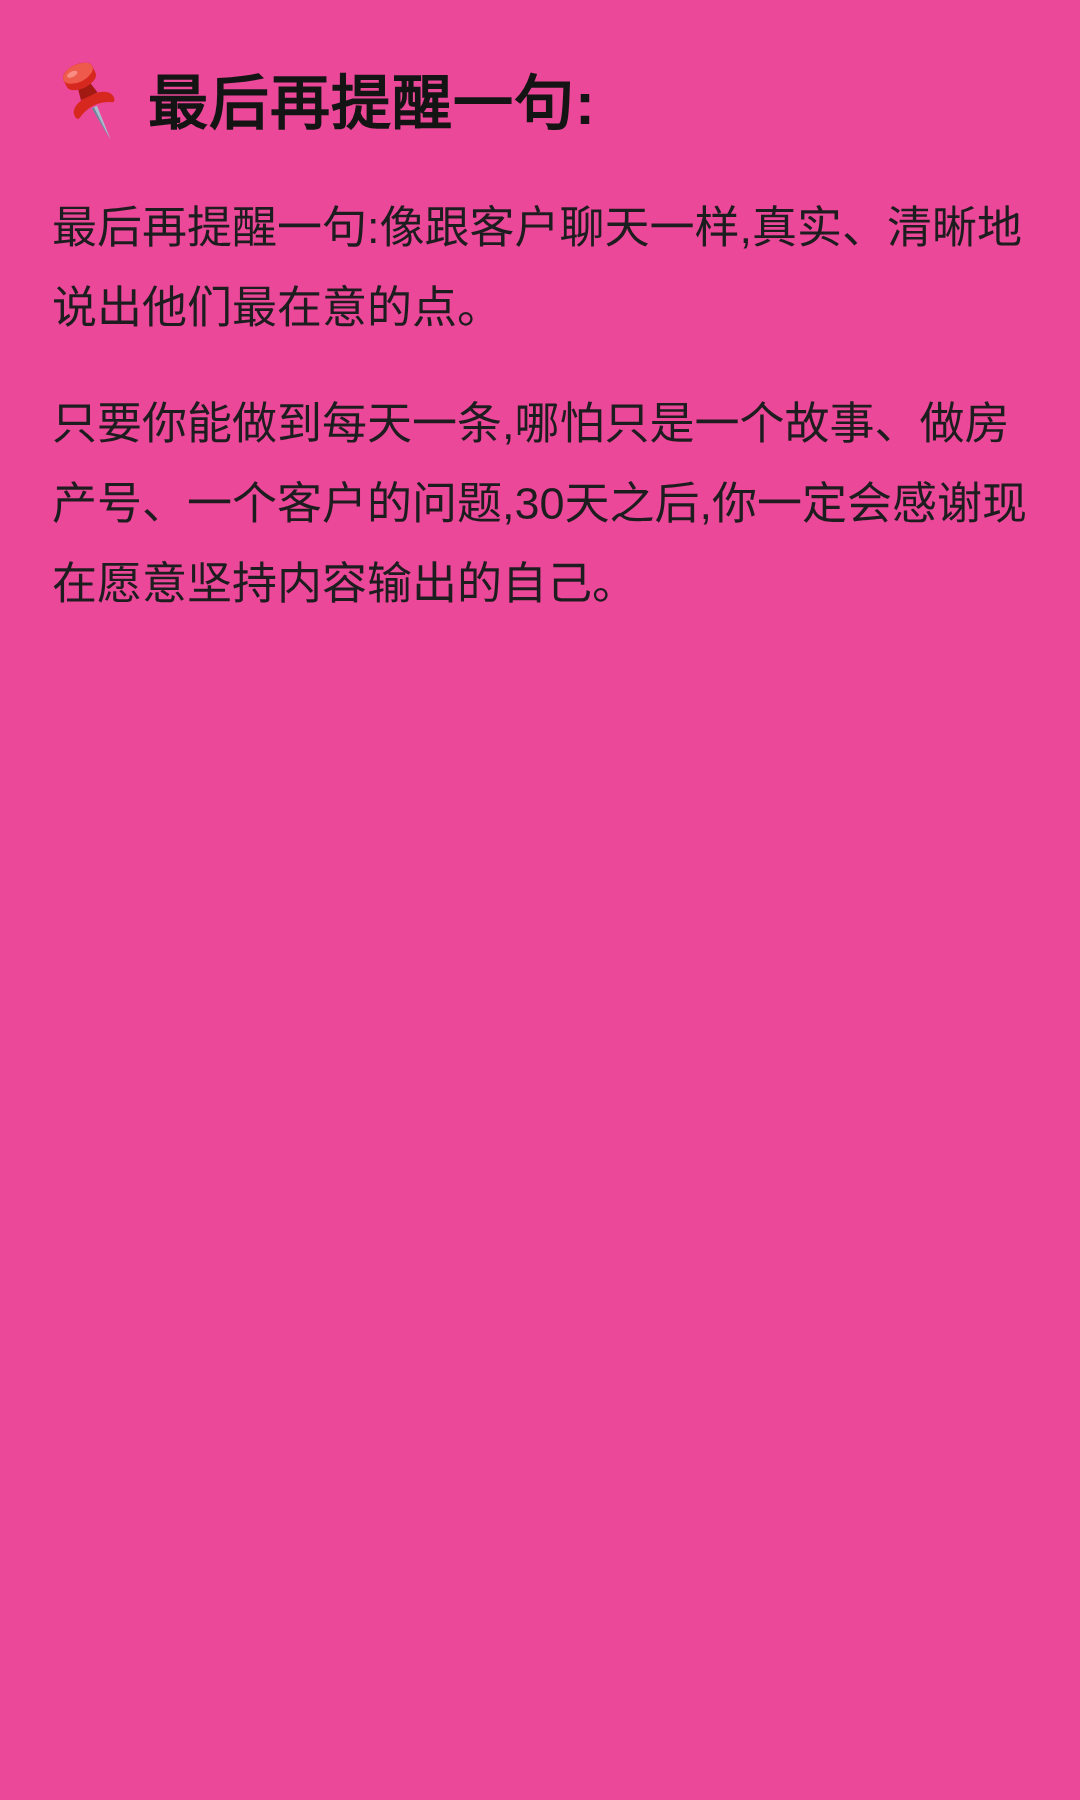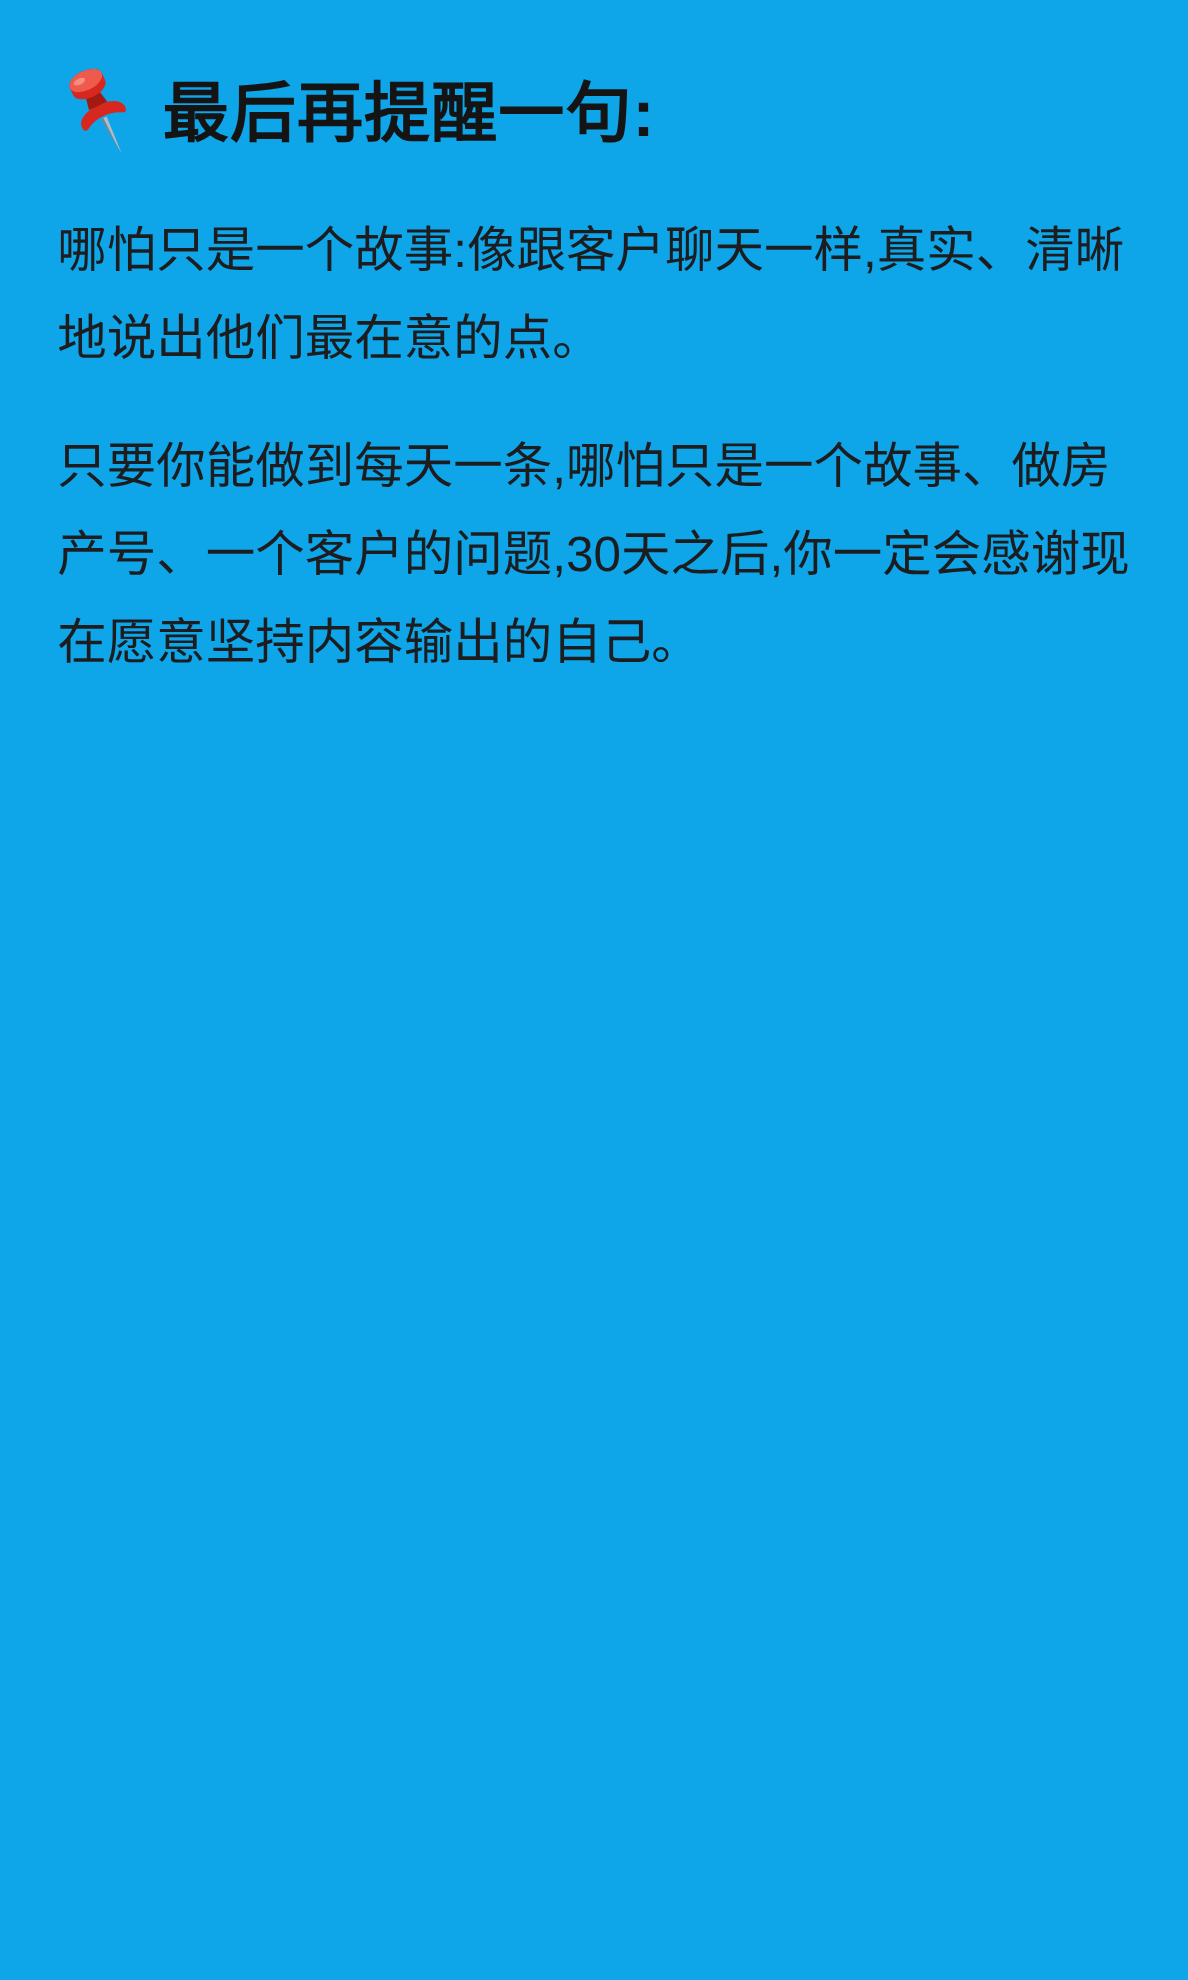--- a/index.html
+++ b/index.html
@@ -7,21 +7,21 @@
   html, body {
     width: 1080px;
     height: 1800px;
     background: #ffffff;
     font-family: "Liberation Sans", sans-serif;
     overflow: hidden;
   }
   .page {
     width: 1080px;
     height: 1800px;
-    background: #0ea5e9;
+    background: #ec4899;
     padding: 56px 36px 0 52px;
   }
   .heading {
     display: flex;
     align-items: center;
     gap: 16px;
     height: 96px;
   }
   .pin-icon {
     width: 80px;
@@ -70,17 +70,17 @@
 
         <ellipse cx="50" cy="15" rx="20" ry="11" fill="#ee5a4b"></ellipse>
 
         <ellipse cx="43" cy="13" rx="7" ry="3.5" fill="#f8948a" opacity="0.9"></ellipse>
       </g>
     </svg>
     <span class="heading-text">最后再提醒一句:</span>
   </div>
 
   <div class="body-text">
-    <p>哪怕只是一个故事:像跟客户聊天一样,真实、清晰地说出他们最在意的点。</p>
+    <p>最后再提醒一句:像跟客户聊天一样,真实、清晰地说出他们最在意的点。</p>
     <p>只要你能做到每天一条,哪怕只是一个故事、做房产号、一个客户的问题,30天之后,你一定会感谢现在愿意坚持内容输出的自己。</p>
   </div>
 
 </div>
 
 </body></html>

